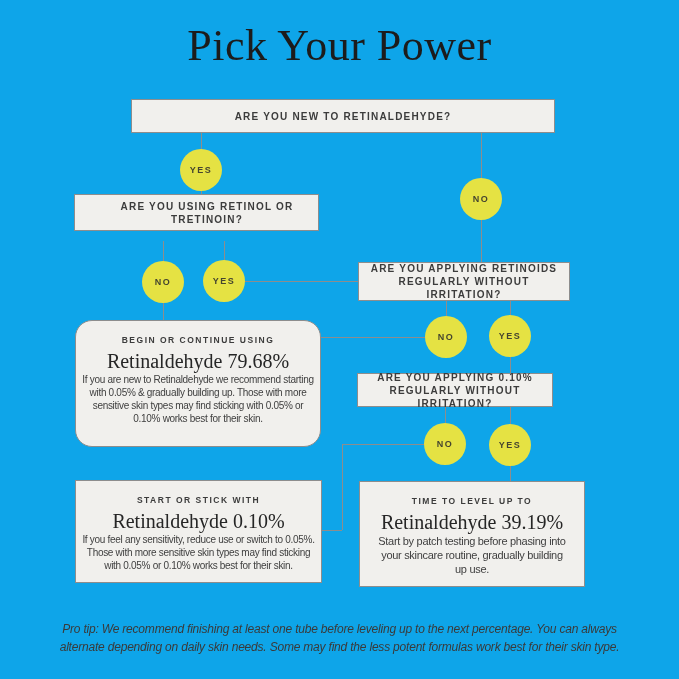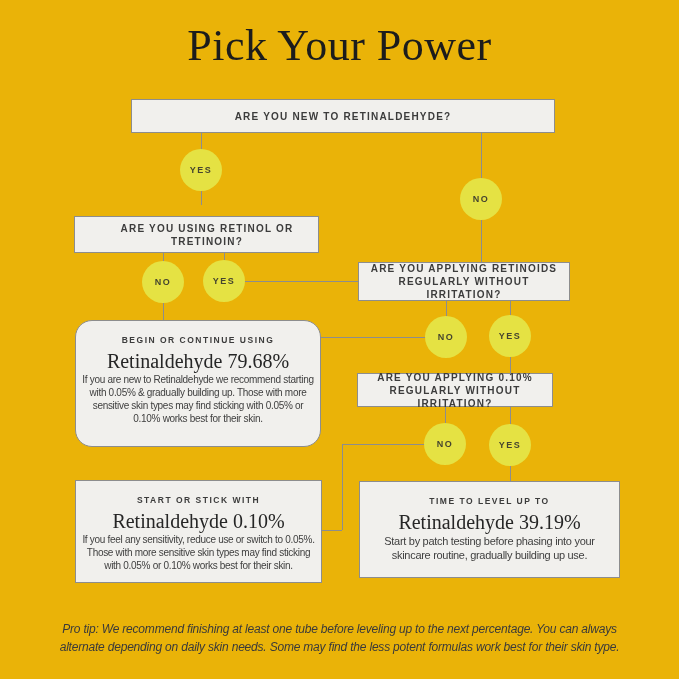--- a/index.html
+++ b/index.html
@@ -1,17 +1,17 @@
 <!DOCTYPE html>
 <html><head>
 <meta charset="utf-8">
 <style>
   html,body{margin:0;padding:0;background:#e9e8e4;}
   .canvas{
-    position:relative;width:679px;height:679px;background:#eab308;
+    position:relative;width:679px;height:679px;background:#0ea5e9;
     font-family:"Liberation Sans",sans-serif;overflow:hidden;
   }
   .title{
     position:absolute;top:20px;left:0;width:100%;margin:0;text-align:center;
     font-family:"Liberation Serif",serif;font-weight:500;font-size:44px;
     color:#1c1c1c;letter-spacing:0.5px;
   }
   .line{position:absolute;background:#8d8d8d;}
   .qbox{
     position:absolute;background:#f1f0ed;border:1px solid #8d8d8d;box-sizing:border-box;
@@ -40,23 +40,23 @@
   .rtitle{
     font-family:"Liberation Serif",serif;font-size:20px;font-weight:500;
     color:#262626;margin-top:5px;
   }
   .rbody{
     font-size:10px;letter-spacing:-0.3px;line-height:13px;color:#404040;margin-top:0;text-align:center;
   }
   #r3 .rbody{padding:0 12px;font-size:11px;letter-spacing:-0.3px;line-height:14px;}
   #r1{left:75px;top:320px;width:246px;min-height:127px;border-radius:17px;}
   #r2{left:75px;top:480px;width:247px;min-height:98px;}
-  #r3{left:359px;top:481px;width:261px;min-height:97px;}
+  #r3{left:359px;top:481px;width:226px;min-height:97px;}
   #q1{left:131px;top:99px;width:424px;height:34px;}
-  #q2{left:74px;top:216px;width:245px;height:37px;padding-left:21px;}
+  #q2{left:74px;top:194px;width:245px;height:37px;padding-left:21px;}
   #q3{left:358px;top:262px;width:212px;height:39px;}
   #q4{left:357px;top:373px;width:196px;height:34px;}
   #yes1{left:180px;top:149px;}
   #no1{left:460px;top:178px;}
   #no2{left:142px;top:261px;}
   #yes2{left:203px;top:260px;}
   #no3{left:425px;top:316px;}
   #yes3{left:489px;top:315px;}
   #no4{left:424px;top:423px;}
   #yes4{left:489px;top:424px;}

